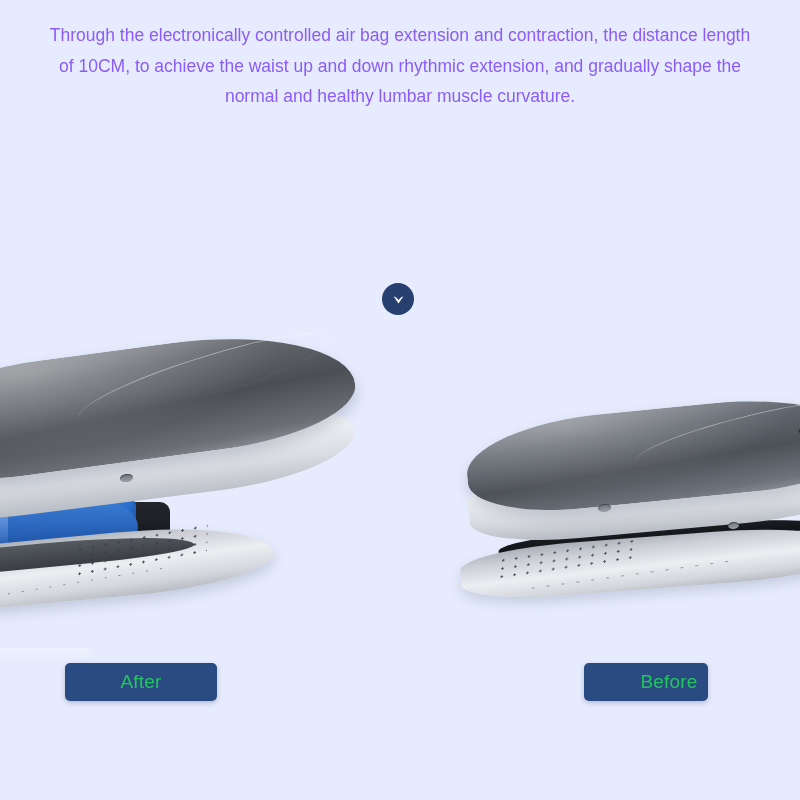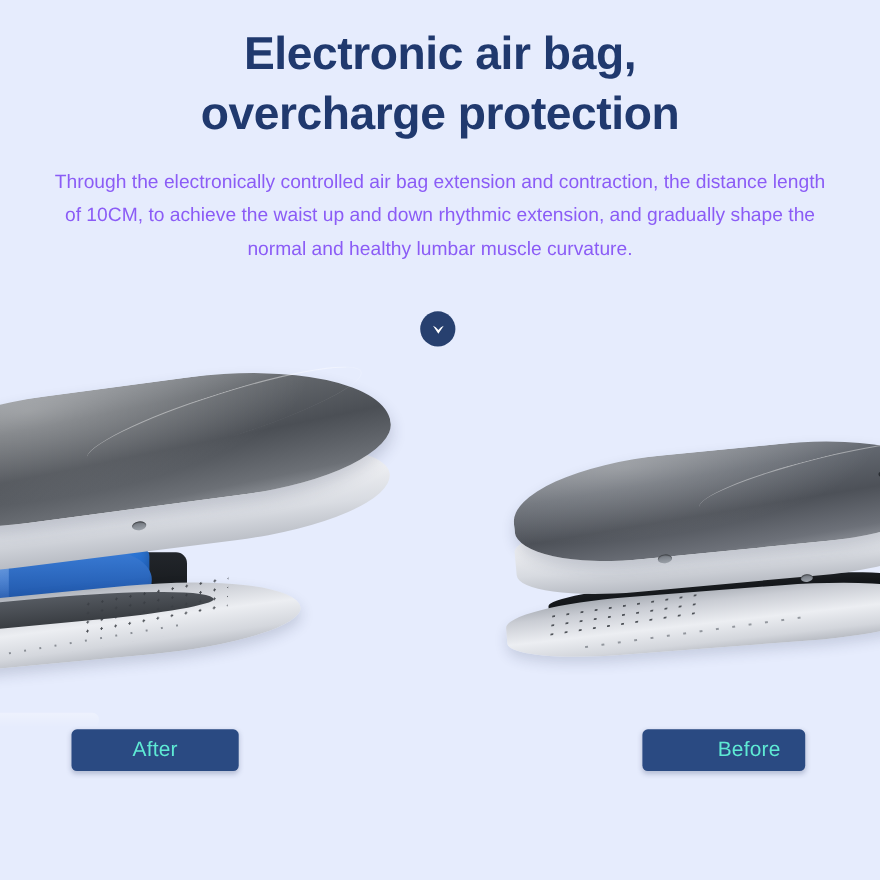--- a/index.html
+++ b/index.html
@@ -300,39 +300,37 @@
     white-space: nowrap;
   }
 
   
   .cta {
     position: absolute;
     height: 38px;
     border: none;
     border-radius: 5px;
     background: #2a4a82;
-    color: #5eead4;
+    color: #22c55e;
     font-family: "Liberation Sans", sans-serif;
     font-size: 19px;
     letter-spacing: .2px;
     cursor: pointer;
     padding: 0;
     box-shadow: 0 2px 5px rgba(30,48,90,.25);
   }
   #btn-after  { left: 65px;  top: 663px; width: 152px; }
-  #btn-before { left: 584px; top: 663px; width: 148px; padding-left: 46px; }
+  #btn-before { left: 584px; top: 663px; width: 124px; padding-left: 46px; }
 </style>
 </head>
 <body>
 
 <div id="page">
 
   <div id="header">
-    <h1 id="title">Electronic air bag,
-overcharge protection</h1>
     <p id="subtitle">Through the electronically controlled air bag extension and contraction, the distance length of 10CM, to achieve the waist up and down rhythmic extension, and gradually shape the normal and healthy lumbar muscle curvature.</p>
   </div>
 
   <div id="chevron-badge">
     <svg width="17" height="17" viewBox="0 0 17 17" aria-hidden="true">
       <path d="M3.6 5.2 L8.5 12.4 L13.4 5.2 L10.9 6.4 L8.5 9.0 L6.1 6.4 Z" fill="#ffffff"></path>
     </svg>
   </div>
 
   <div id="stage">

